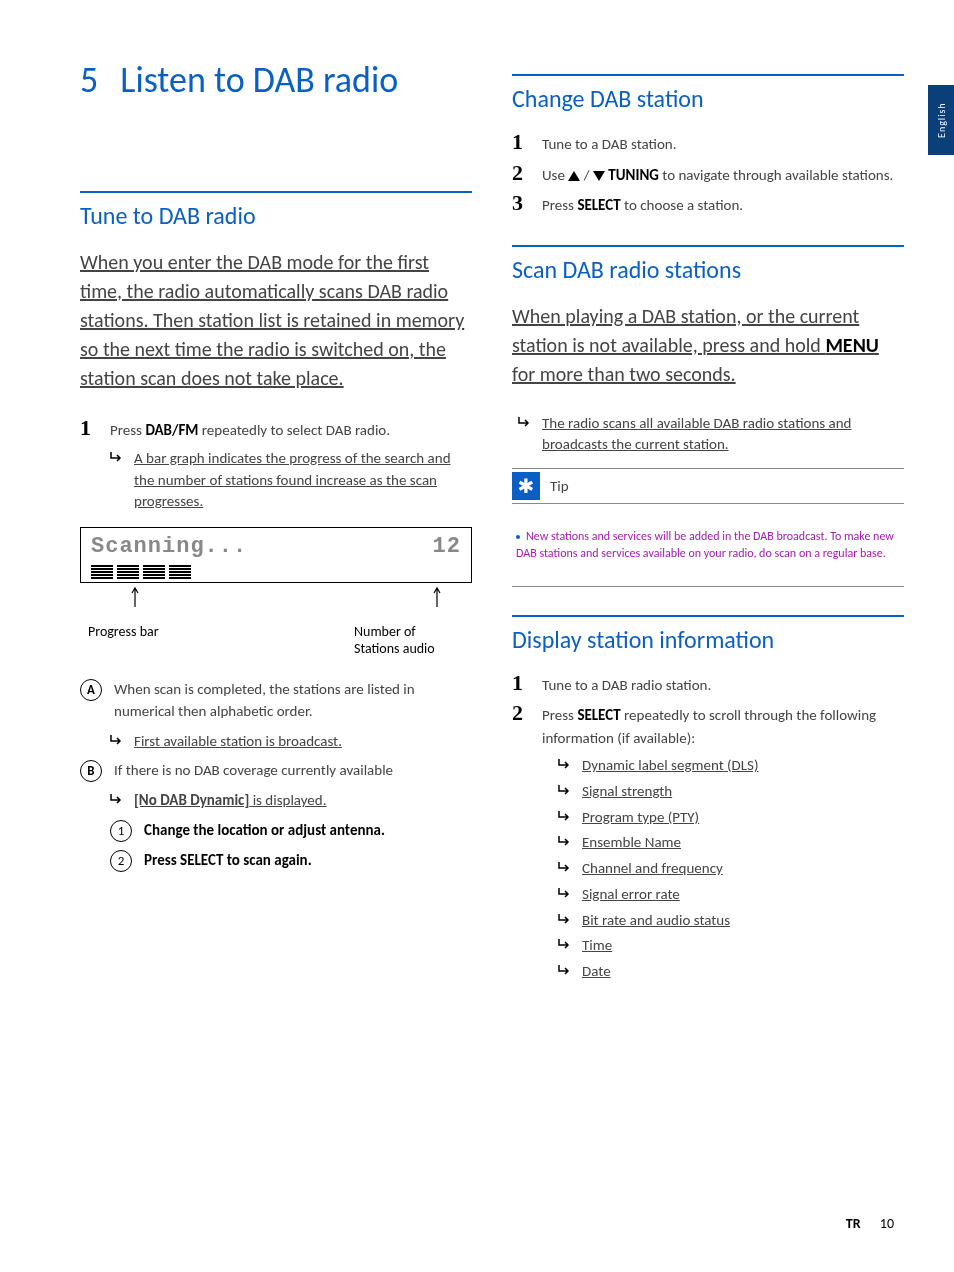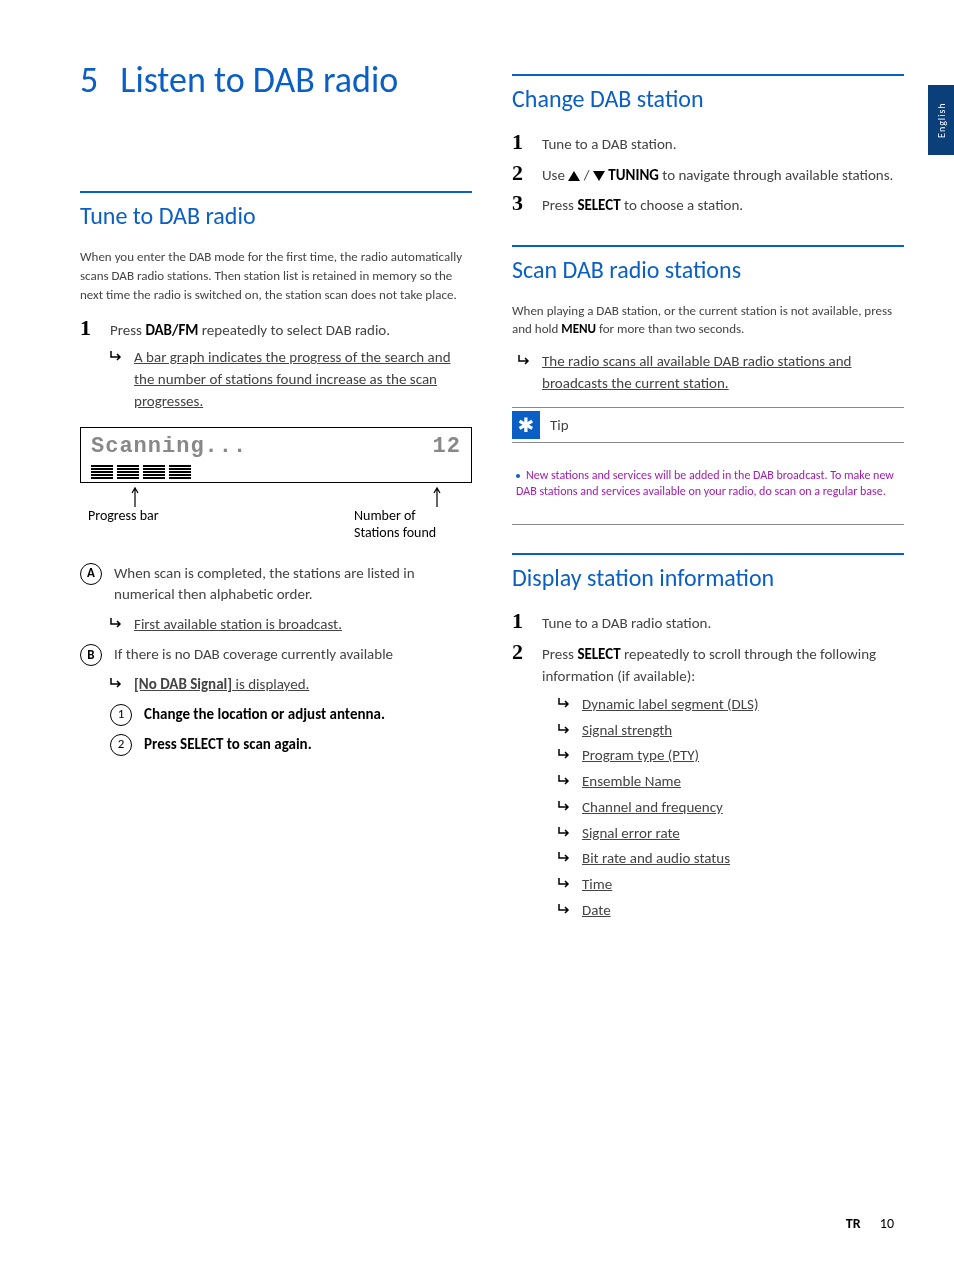--- a/index.html
+++ b/index.html
@@ -4,38 +4,38 @@
 <style>
   * { box-sizing: border-box; margin: 0; padding: 0; }
   body { font-family: "Gill Sans", "Gill Sans MT", Calibri, sans-serif; color: #333; width: 954px; height: 1272px; background: #fff; position: relative; }
   .page { display: flex; padding: 60px 50px 30px 80px; gap: 40px; }
   .col { flex: 1; min-width: 0; }
   .side-tab { position: absolute; right: 0; top: 85px; width: 26px; height: 70px; background: #0a3f7a; color: #fff; font-size: 10px; writing-mode: vertical-rl; transform: rotate(180deg); display: flex; align-items: center; justify-content: center; letter-spacing: 1px; }
   h1.chapter { color: #0a5fc4; font-weight: 300; font-size: 36px; line-height: 1.15; display: flex; gap: 22px; margin-bottom: 90px; }
   h1.chapter .num { font-weight: 400; }
   .rule { border-top: 2px solid #0a5fc4; margin-bottom: 8px; }
   h2.section { color: #0a5fc4; font-weight: 400; font-size: 24px; margin-bottom: 18px; }
-  p.body { font-size: 13px; line-height: 1.45; color: #444; margin-bottom: 12px; }
+  p.body { font-size: 20px; line-height: 1.45; color: #444; margin-bottom: 24px; text-decoration: underline; }
   .step { display: flex; gap: 12px; margin-bottom: 6px; }
   .step .n { font-family: "Times New Roman", serif; font-size: 22px; font-weight: bold; color: #000; flex-shrink: 0; width: 18px; line-height: 1; }
   .step .t { font-size: 15px; line-height: 1.5; color: #444; padding-top: 2px; }
   .step .t b { color: #000; font-weight: 600; }
   .sub { display: flex; gap: 10px; margin: 4px 0 4px 30px; font-size: 15px; color: #444; line-height: 1.45; text-decoration: underline; }
   .sub .arr { flex-shrink: 0; width: 14px; }
   .sub .arr svg { width: 14px; height: 12px; }
   .letter-item { display: flex; gap: 12px; margin: 8px 0; font-size: 15px; color: #444; line-height: 1.45; }
   .letter { flex-shrink: 0; width: 22px; height: 22px; border: 1.5px solid #000; border-radius: 50%; display: flex; align-items: center; justify-content: center; font-size: 13px; font-weight: 600; color: #000; }
   .numcirc-item { display: flex; gap: 12px; margin: 8px 0 8px 30px; font-size: 15px; color: #000; font-weight: 600; line-height: 1.45; }
   .numcirc { flex-shrink: 0; width: 22px; height: 22px; border: 1.5px solid #000; border-radius: 50%; display: flex; align-items: center; justify-content: center; font-size: 13px; font-weight: 400; }
   .lcd { border: 1.5px solid #000; padding: 6px 10px; margin: 14px 0 4px; height: 56px; position: relative; }
   .lcd-text { font-family: "Courier New", monospace; font-size: 22px; color: #888; font-weight: bold; letter-spacing: 1px; }
   .lcd-row1 { display: flex; justify-content: space-between; }
   .lcd-bar { margin-top: 6px; display: flex; gap: 4px; }
   .lcd-bar span { width: 22px; height: 14px; background: repeating-linear-gradient(0deg,#000,#000 2px,#fff 2px,#fff 3px); }
-  .lcd-labels { display: flex; justify-content: space-between; font-size: 14px; color: #000; margin-top: 24px; padding: 0 8px; }
+  .lcd-labels { display: flex; justify-content: space-between; font-size: 14px; color: #000; margin-top: 40px; padding: 0 8px; }
   .lcd-ptr { position: absolute; font-size: 14px; }
   .lcd-ptr svg { width: 10px; height: 22px; }
   .tip-box { margin: 12px 0 24px; }
   .tip-head { display: flex; align-items: center; gap: 10px; border-top: 1px solid #888; border-bottom: 1px solid #888; padding: 3px 0; }
   .tip-icon { width: 28px; height: 28px; background: #0a5fc4; display: flex; align-items: center; justify-content: center; color: #fff; font-size: 20px; }
   .tip-title { font-size: 15px; color: #444; }
   .tip-body { font-size: 12px; color: #a21caf; padding: 24px 4px; border-bottom: 1px solid #888; line-height: 1.4; }
   .tip-body .dot { display: inline-block; width: 4px; height: 4px; background: #0a5fc4; border-radius: 50%; vertical-align: middle; margin-right: 6px; }
   .tri-up { display: inline-block; width: 0; height: 0; border-left: 6px solid transparent; border-right: 6px solid transparent; border-bottom: 10px solid #000; vertical-align: middle; }
   .tri-dn { display: inline-block; width: 0; height: 0; border-left: 6px solid transparent; border-right: 6px solid transparent; border-top: 10px solid #000; vertical-align: middle; }
@@ -87,21 +87,21 @@
             </div>
         </div>
         <div class="lcd-ptr" style="left:50px;top:58px"><svg viewBox="0 0 10 22">
               <path d="M5 22 V4 M2 8 L5 3 L8 8" stroke="#000" fill="none" stroke-width="1.2"></path>
             </svg></div>
         <div class="lcd-ptr" style="right:30px;top:58px"><svg viewBox="0 0 10 22">
               <path d="M5 22 V4 M2 8 L5 3 L8 8" stroke="#000" fill="none" stroke-width="1.2"></path>
             </svg></div>
         <div class="lcd-labels">
           <span>Progress bar</span>
-          <span style="text-align:left;max-width:110px">Number of Stations found</span>
+          <span style="text-align:left;max-width:110px">Number of Stations audio</span>
         </div>
       </div>
 
       <div style="height:14px"></div>
 
       <div class="letter-item">
         <span class="letter">A</span>
         <span>When scan is completed, the stations are listed in numerical then alphabetic order.</span>
       </div>
       <div class="sub">
@@ -112,21 +112,21 @@
       </div>
 
       <div class="letter-item">
         <span class="letter">B</span>
         <span>If there is no DAB coverage currently available</span>
       </div>
       <div class="sub">
         <span class="arr"><svg viewBox="0 0 14 12">
               <path d="M1 1 V7 H9 M7 4 L10 7 L7 10" stroke="#000" fill="none" stroke-width="1.5"></path>
             </svg></span>
-        <span><b>[No DAB Signal]</b><span> is displayed.</span></span>
+        <span><b>[No DAB Dynamic]</b><span> is displayed.</span></span>
       </div>
 
       <div class="numcirc-item">
         <span class="numcirc">1</span>
         <span>Change the location or adjust antenna.</span>
       </div>
       <div class="numcirc-item">
         <span class="numcirc">2</span>
         <span>Press SELECT to scan again.</span>
       </div>

